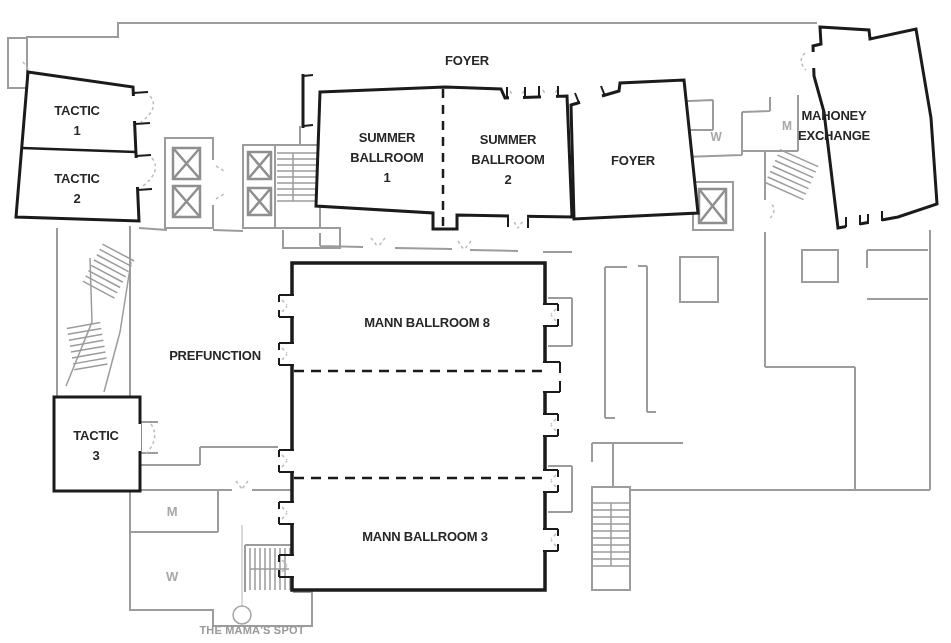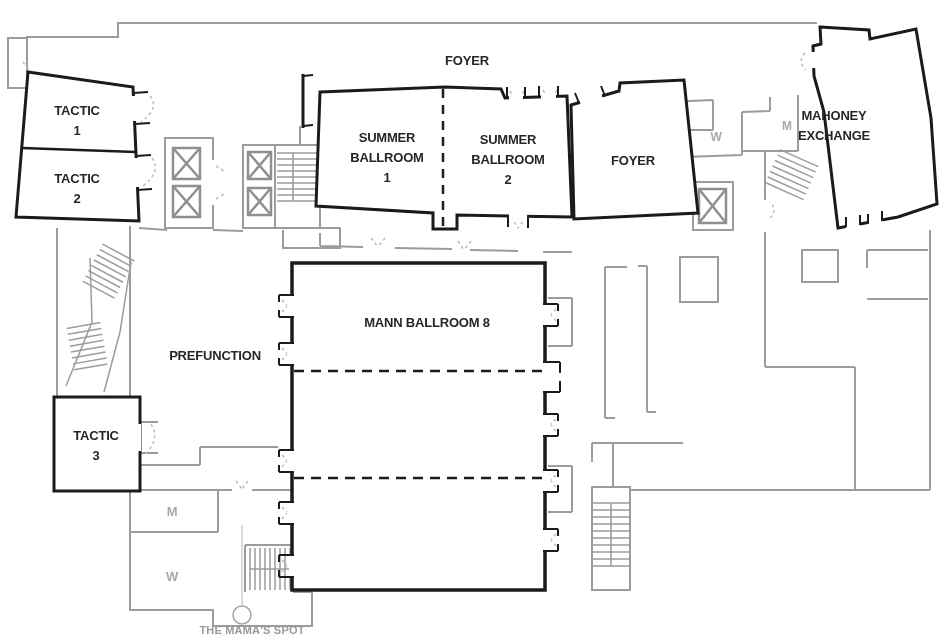--- a/index.html
+++ b/index.html
@@ -231,19 +231,20 @@
 BALLROOM
 1</div>
   <div class="lbl" style="left:508px;top:160px">SUMMER
 BALLROOM
 2</div>
   <div class="lbl" style="left:633px;top:161px">FOYER</div>
   <div class="lbl" style="left:834px;top:126px">MAHONEY
 EXCHANGE</div>
   <div class="lbl" style="left:215px;top:356px">PREFUNCTION</div>
   <div class="lbl" style="left:427px;top:323px">MANN BALLROOM 8</div>
+  <div class="lbl" style="left:425px;top:537px">MANN BALLROOM 3</div>
   <div class="lbl gray" style="left:716px;top:137px">W</div>
   <div class="lbl gray" style="left:787px;top:126px">M</div>
   <div class="lbl graybig" style="left:172px;top:512px">M</div>
   <div class="lbl graybig" style="left:172px;top:577px">W</div>
   <div class="lbl small" style="left:252px;top:631px">THE MAMA'S SPOT</div>
 
 </div>
 
 </body></html>

